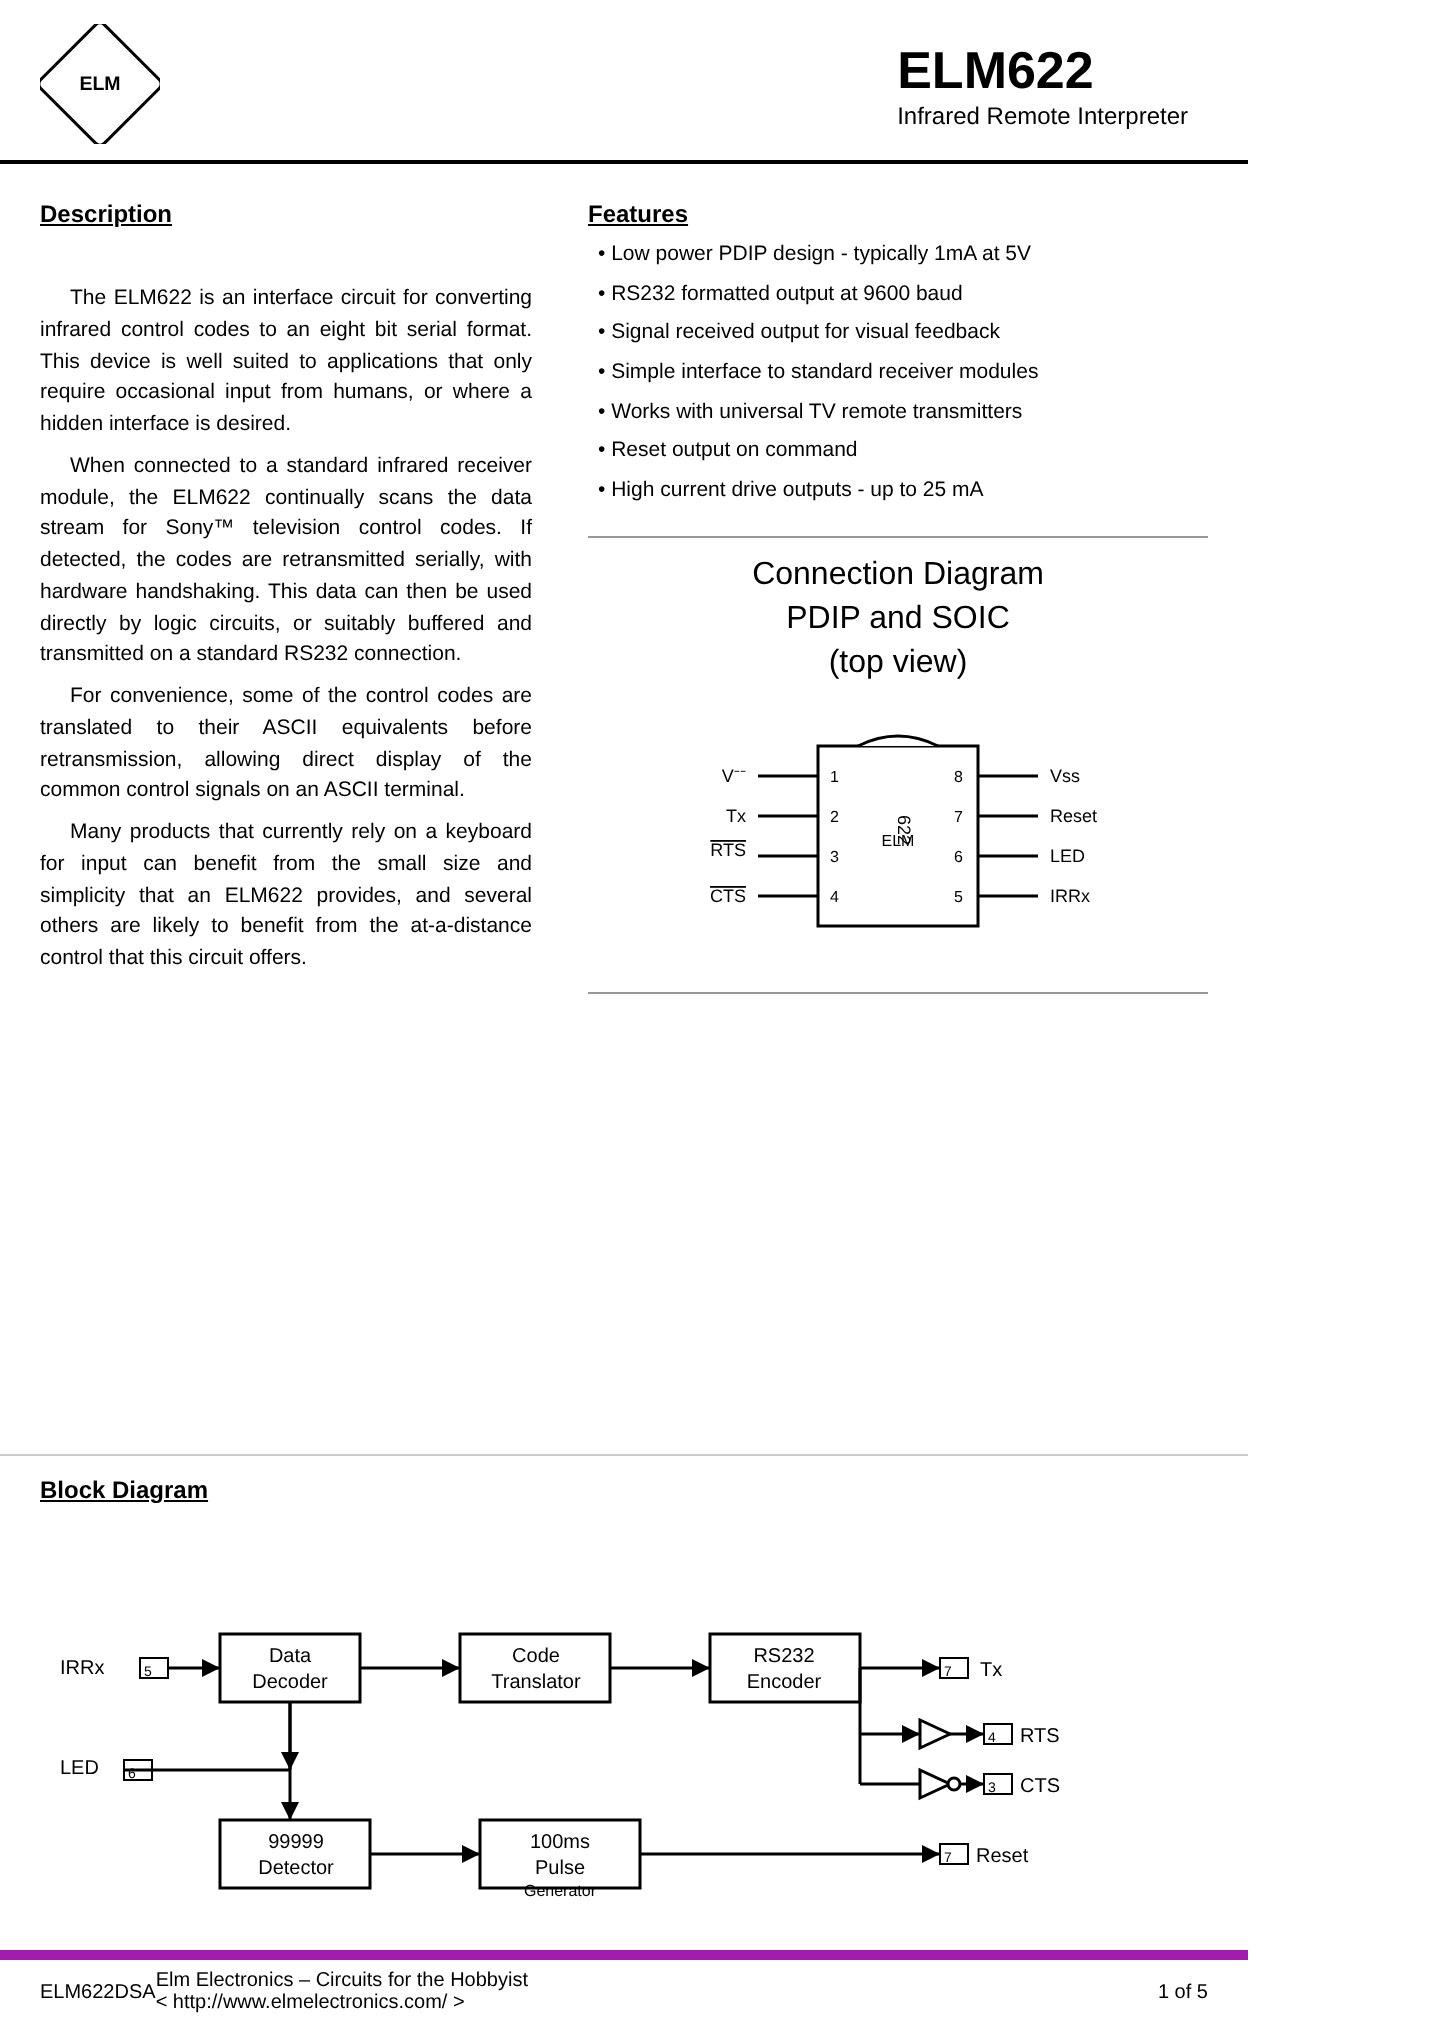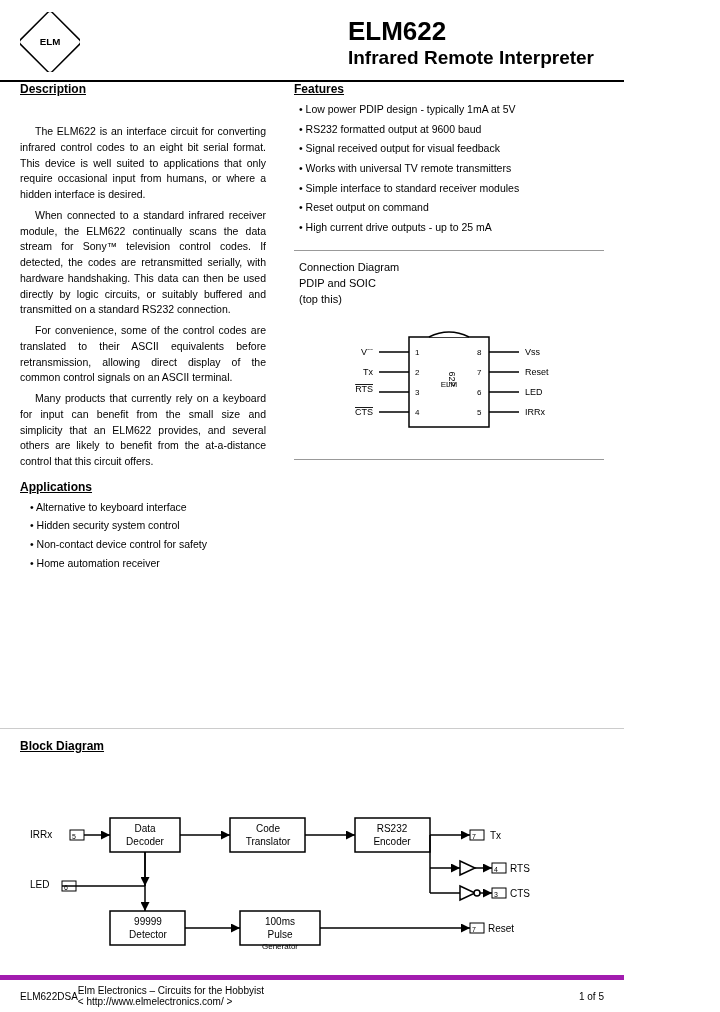--- a/index.html
+++ b/index.html
@@ -34,28 +34,28 @@
     }
     .header-title {
       margin-left: auto;
       text-align: left;
     }
     .header-title .model {
       font-size: 26px;
       font-weight: bold;
     }
     .header-title .subtitle {
-      font-size: 19px;
-      font-weight: bold;
+      font-size: 12px;
+      font-weight: normal;
     }
     
     .main-content {
       display: flex;
       flex: 1;
-      padding: 0 20px;
+      padding: 18px 20px;
       gap: 18px;
     }
     .left-col {
       flex: 1;
       padding-right: 10px;
     }
     .right-col {
       width: 310px;
       flex-shrink: 0;
     }
@@ -109,22 +109,22 @@
     }
     
     .connection-diagram {
       margin-top: 15px;
       border-top: 1px solid #999;
       border-bottom: 1px solid #999;
       padding: 10px 5px;
       text-align: center;
     }
     .conn-title {
-      font-size: 11px;
-      text-align: left;
+      font-size: 16px;
+      text-align: center;
       margin-bottom: 4px;
     }
     
     .block-diagram-section {
       padding: 10px 20px;
       border-top: 1px solid #ccc;
     }
     .block-diagram-title {
       font-size: 12px;
       font-weight: bold;
@@ -165,47 +165,38 @@
 
     <div class="left-col">
       <div class="section-heading">Description</div>
       <div class="description-text">
         <p>The ELM622 is an interface circuit for converting infrared control codes to an eight bit serial format. This device is well suited to applications that only require occasional input from humans, or where a hidden interface is desired.</p>
         <p>When connected to a standard infrared receiver module, the ELM622 continually scans the data stream for Sony™ television control codes. If detected, the codes are retransmitted serially, with hardware handshaking. This data can then be used directly by logic circuits, or suitably buffered and transmitted on a standard RS232 connection.</p>
         <p>For convenience, some of the control codes are translated to their ASCII equivalents before retransmission, allowing direct display of the common control signals on an ASCII terminal.</p>
         <p>Many products that currently rely on a keyboard for input can benefit from the small size and simplicity that an ELM622 provides, and several others are likely to benefit from the at-a-distance control that this circuit offers.</p>
       </div>
 
-      <div class="applications">
-        <div class="section-heading">Applications</div>
-        <ul class="app-list">
-          <li>Alternative to keyboard interface</li>
-          <li>Hidden security system control</li>
-          <li>Non-contact device control for safety</li>
-          <li>Home automation receiver</li>
-        </ul>
-      </div>
     </div>
 
     <div class="right-col">
       <div class="section-heading">Features</div>
       <ul class="features-list">
         <li>Low power PDIP design - typically 1mA at 5V</li>
         <li>RS232 formatted output at 9600 baud</li>
         <li>Signal received output for visual feedback</li>
+        <li>Simple interface to standard receiver modules</li>
         <li>Works with universal TV remote transmitters</li>
-        <li>Simple interface to standard receiver modules</li>
         <li>Reset output on command</li>
         <li>High current drive outputs - up to 25 mA</li>
       </ul>
 
       <div class="connection-diagram">
         <div class="conn-title">Connection Diagram</div>
         <div class="conn-title">PDIP and SOIC</div>
-        <div class="conn-title">(top this)</div>
+        <div class="conn-title">(top view)</div>
 
         <svg width="240" height="130" viewBox="0 0 240 130" style="margin-top:8px;">
 
           <rect x="80" y="20" width="80" height="90" fill="white" stroke="black" stroke-width="1.5"></rect>
 
           <path d="M100 20 Q120 10 140 20" fill="white" stroke="black" stroke-width="1.5"></path>
 
           <line x1="50" y1="35" x2="80" y2="35" stroke="black" stroke-width="1.5"></line>
           <line x1="50" y1="55" x2="80" y2="55" stroke="black" stroke-width="1.5"></line>
           <line x1="50" y1="75" x2="80" y2="75" stroke="black" stroke-width="1.5"></line>

